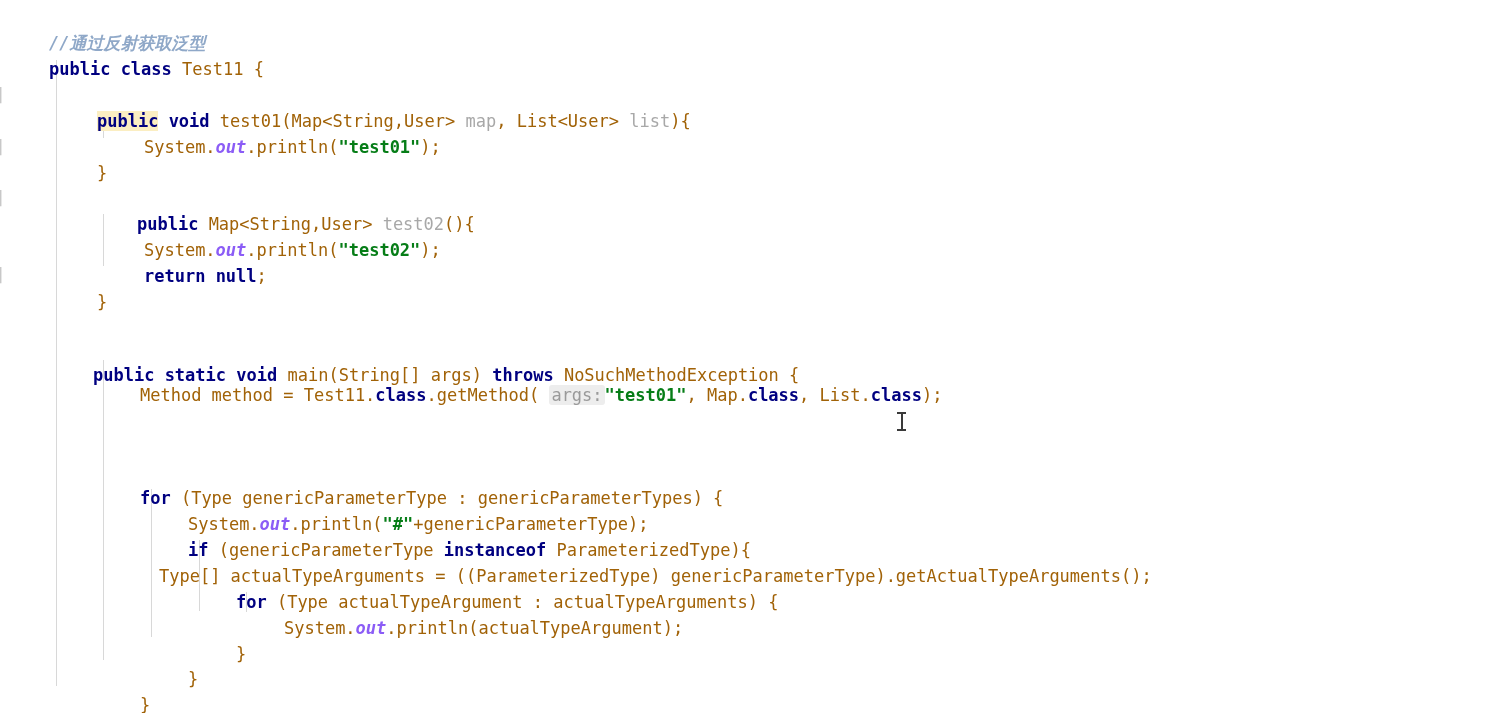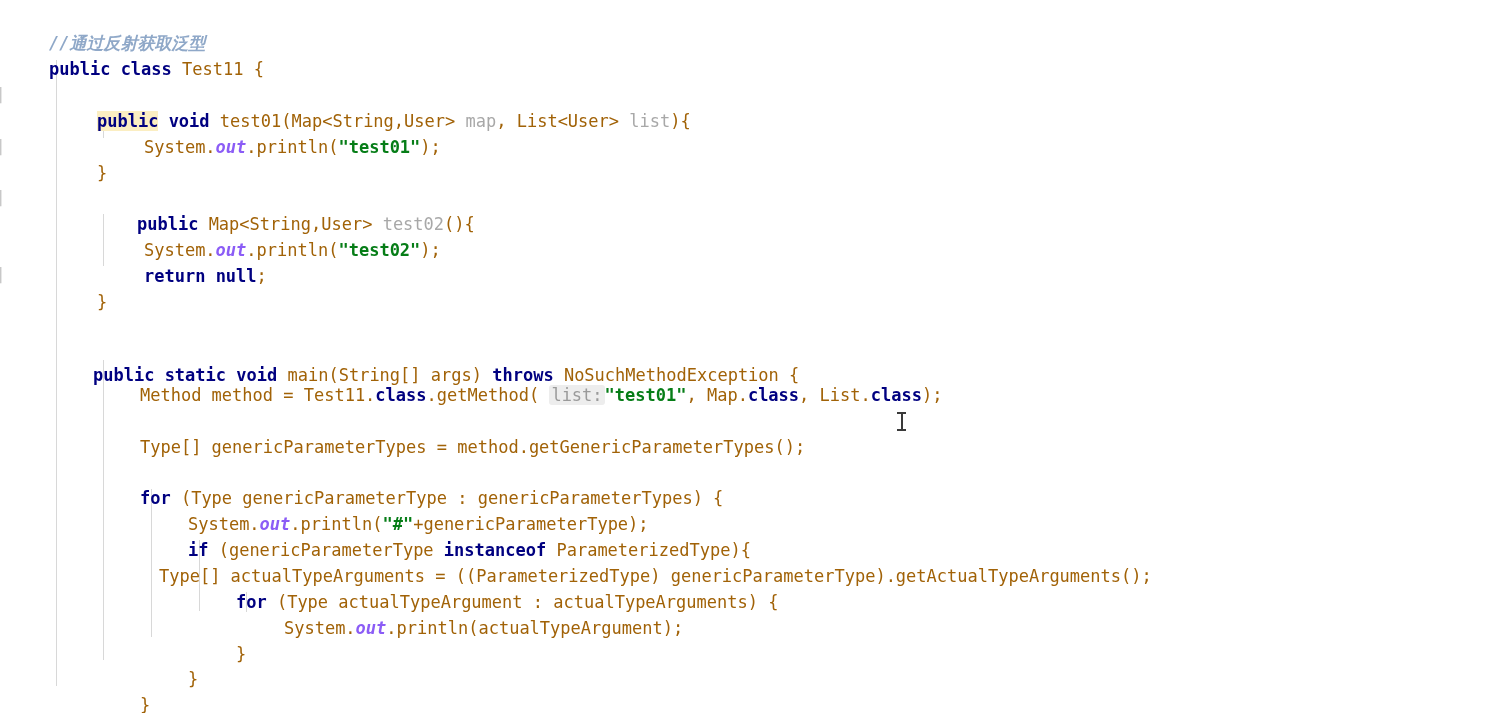--- a/index.html
+++ b/index.html
@@ -126,26 +126,23 @@
 
   <div class="line" style="top:264px;padding-left:56px;">
     <span class="plain">}</span>
   </div>
 
   <div class="line" style="top:337px;padding-left:52px;">
     <span class="kw">public</span><span class="plain"> </span><span class="kw">static</span><span class="plain"> </span><span class="kw">void</span><span class="plain"> </span><span class="plain">main(String[] args)</span><span class="plain"> </span><span class="kw">throws</span><span class="plain"> </span><span class="plain">NoSuchMethodException</span><span class="plain"> </span><span class="plain">{</span>
   </div>
 
   <div class="line" style="top:357px;padding-left:99px;">
-    <span class="plain">Method method = Test11.</span><span class="kw">class</span><span class="plain">.getMethod(</span><span class="plain"> </span><span class="hint">list:</span><span class="str">"test01"</span><span class="plain">, Map.</span><span class="kw">class</span><span class="plain">, List.</span><span class="kw">class</span><span class="plain">);</span>
+    <span class="plain">Method method = Test11.</span><span class="kw">class</span><span class="plain">.getMethod(</span><span class="plain"> </span><span class="hint">args:</span><span class="str">"test01"</span><span class="plain">, Map.</span><span class="kw">class</span><span class="plain">, List.</span><span class="kw">class</span><span class="plain">);</span>
   </div>
 
-  <div class="line" style="top:409px;padding-left:99px;">
-    <span class="plain">Type[] genericParameterTypes = method.getGenericParameterTypes();</span>
-  </div>
 
   <div class="line" style="top:460px;padding-left:99px;">
     <span class="kw">for</span><span class="plain"> (Type genericParameterType : genericParameterTypes) {</span>
   </div>
 
   <div class="line" style="top:486px;padding-left:147px;">
     <span class="plain">System.</span><span class="fld">out</span><span class="plain">.println(</span><span class="str">"#"</span><span class="plain">+genericParameterType);</span>
   </div>
 
   <div class="line" style="top:512px;padding-left:147px;">

